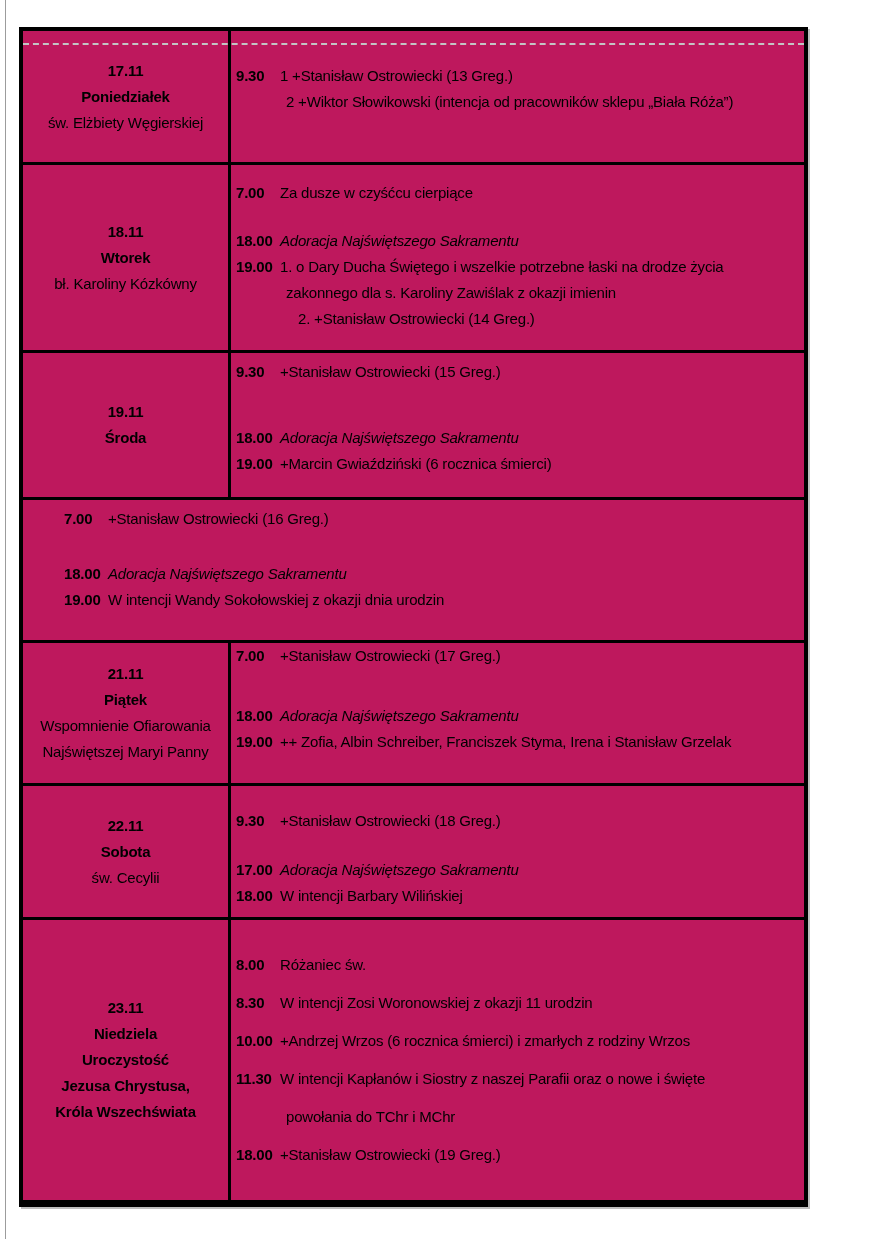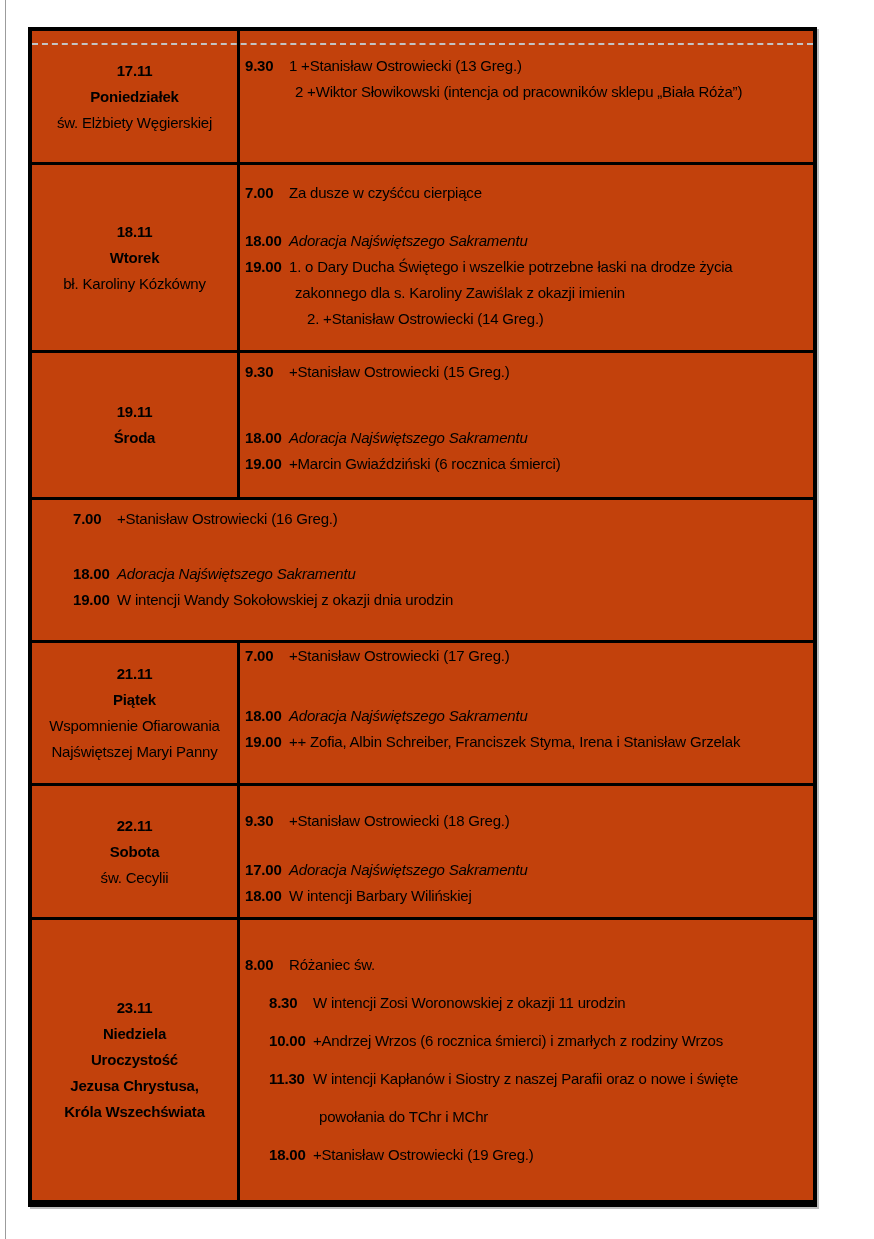--- a/index.html
+++ b/index.html
@@ -10,25 +10,25 @@
     color:#000;
     overflow:hidden;
     position:relative;
   }
   .page{position:absolute;inset:0;}
   .edge-line{
     position:absolute;left:5px;top:0;bottom:0;width:1px;
     background:#9c9c9c;
   }
   .schedule{
-    position:absolute;left:28px;top:27px;width:789px;
+    position:absolute;left:19px;top:27px;width:789px;
     border:4px solid #000;
     border-bottom-width:7px;
     box-sizing:border-box;
-    background:#c2410c;
+    background:#be185d;
     box-shadow:2px 2px 0 rgba(0,0,0,0.25);
   }
   .dashed-overlay{
     position:absolute;left:0;right:0;top:12px;height:0;
     border-top:2px dashed #c4c4c4;
     z-index:0;
   }
   .t-row{
     display:flex;position:relative;z-index:1;
     box-sizing:border-box;
@@ -60,33 +60,33 @@
   }
   .line{white-space:nowrap;}
   .time{
     display:inline-block;min-width:44px;
     font-weight:bold;
   }
   .txt.it{font-style:italic;}
   .ind1{padding-left:50px;}
   .ind2{padding-left:62px;}
   
-  .r1 .cr{padding-top:22px;}
+  .r1 .cr{padding-top:32px;}
   .r2 .cr{padding-top:8px;margin-top:7px;}
   .r3 .cr{padding-top:6px;}
   .r4 .cr{padding-top:6px;padding-left:41px;}
   .r5 .cr{}
   .r6 .cr{padding-top:6px;margin-top:16px;}
   .r7 .cr{padding-top:32px;border-radius:8px;}
   .r2 .line:nth-child(2){margin-top:22px;}
   .r3 .line:nth-child(2){margin-top:40px;}
   .r4 .line:nth-child(2){margin-top:29px;}
   .r5 .line:nth-child(2){margin-top:34px;}
   .r6 .line:nth-child(2){margin-top:23px;}
-  .r7 .line + .line{margin-top:12px;margin-left:24px;}
+  .r7 .line + .line{margin-top:12px;}
 </style>
 </head>
 <body>
 
 <div class="page">
   <div class="edge-line"></div>
 
   <div class="schedule">
     <div class="dashed-overlay"></div>
     <div class="t-row r1">

